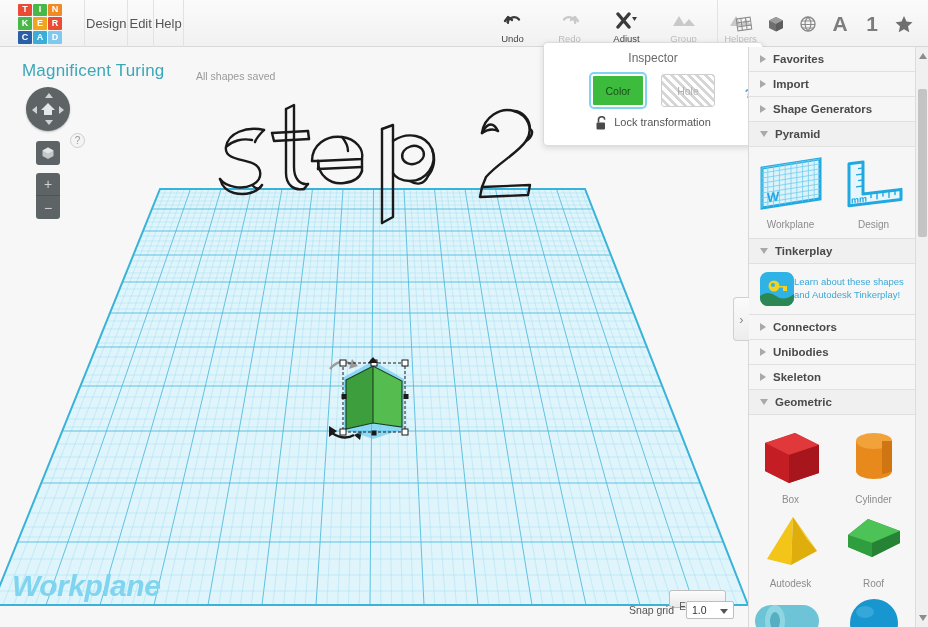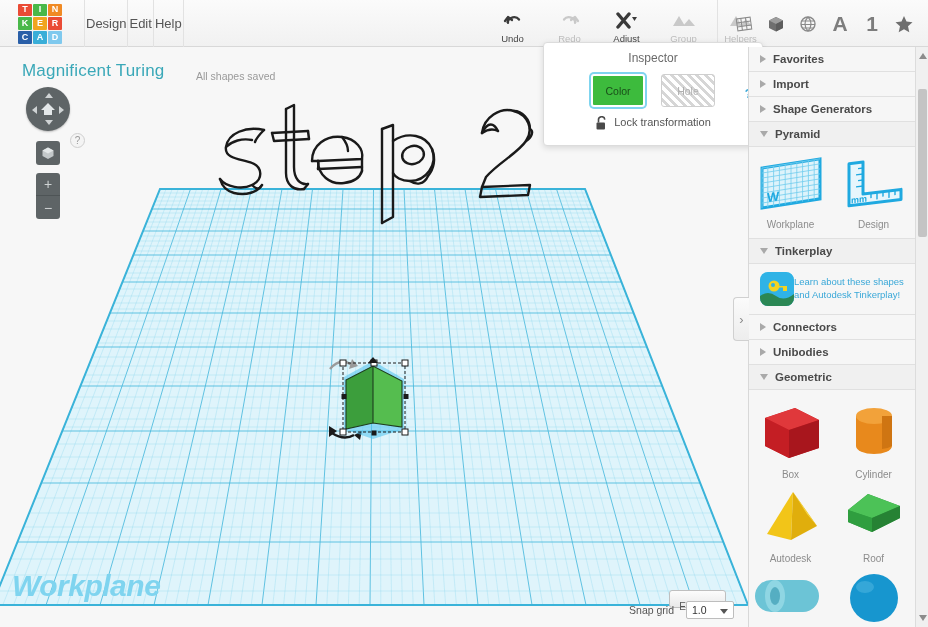--- a/index.html
+++ b/index.html
@@ -706,20 +706,24 @@
           </div>
         </div>
         <div class="sb-section">
           <span class="tri closed"></span>
           <span>Connectors</span>
         </div>
         <div class="sb-section">
           <span class="tri closed"></span>
           <span>Unibodies</span>
         </div>
+        <div class="sb-section">
+          <span class="tri closed"></span>
+          <span>Skeleton</span>
+        </div>
         <div class="sb-section open">
           <span class="tri open"></span>
           <span>Geometric</span>
         </div>
         <div class="shape-grid">
           <div class="shape-cell">
             <div><svg width="72" height="62" viewBox="0 0 72 62">
       <polygon points="10,18 40,8 64,20 64,48 34,58 10,46" fill="#cf2027"></polygon>
       <polygon points="10,18 40,8 64,20 34,30" fill="#e0383b"></polygon>
       <polygon points="34,30 64,20 64,48 34,58" fill="#a8161d"></polygon>

